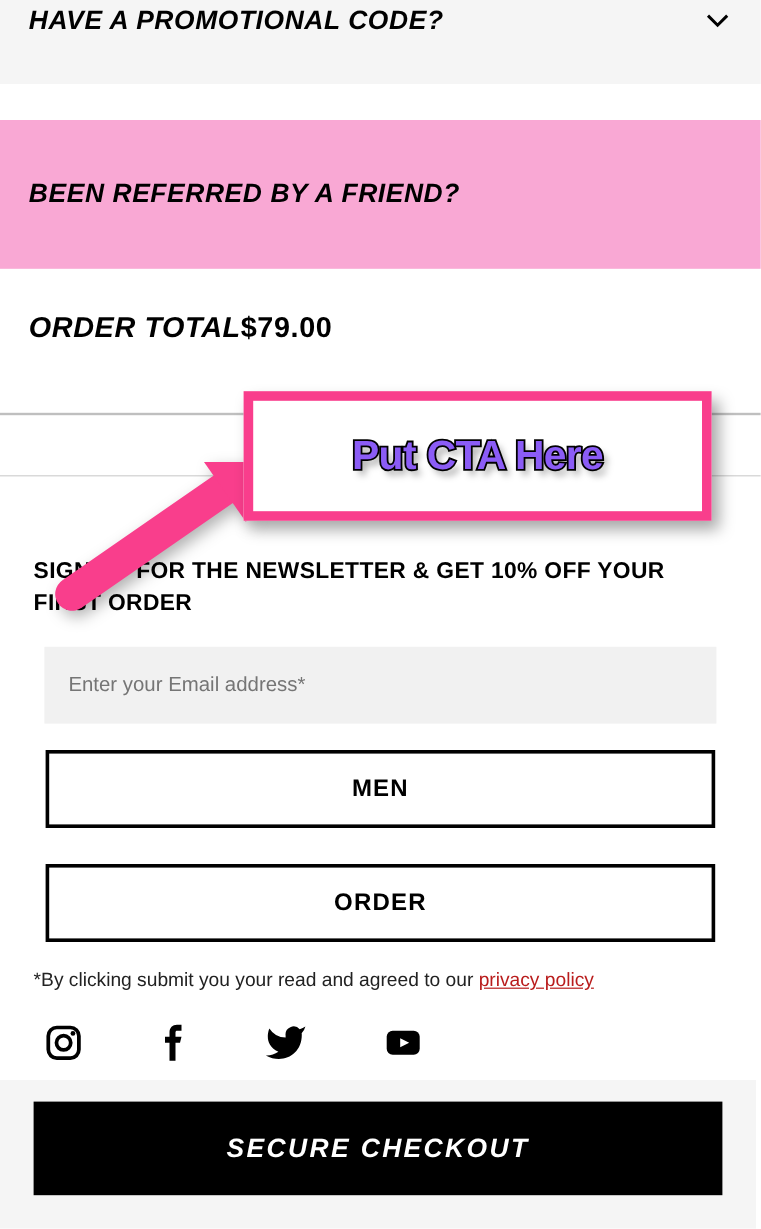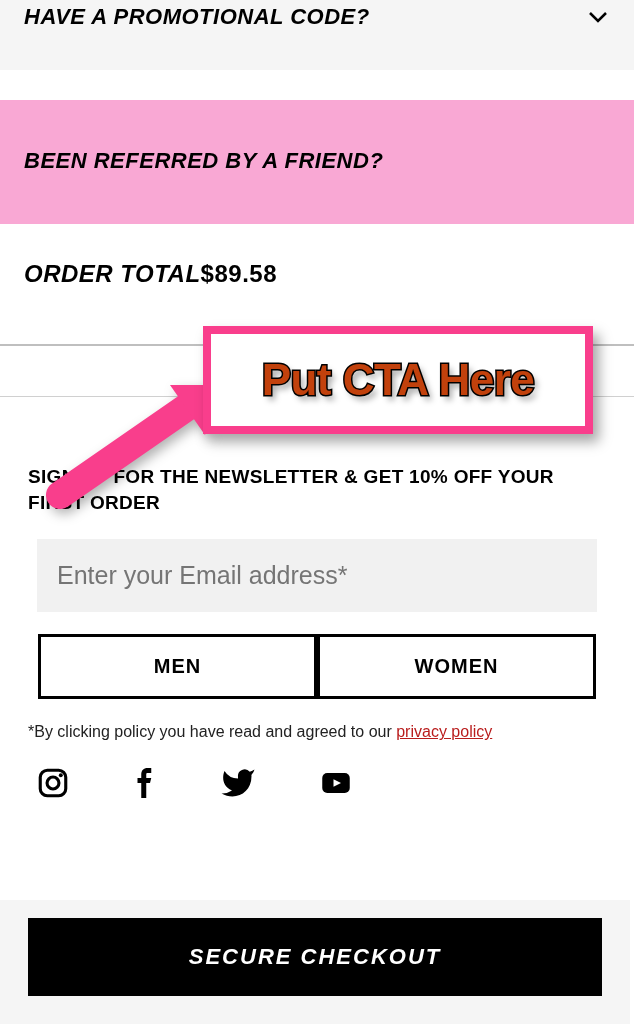--- a/index.html
+++ b/index.html
@@ -71,22 +71,22 @@
       background: #fff;
       border: 8px solid #f93e8c;
       box-shadow: 6px 8px 12px rgba(0,0,0,0.35);
       display: flex;
       align-items: center;
       justify-content: center;
       z-index: 10;
     }
     .cta-text {
       font-weight: 900;
-      font-size: 44px;
-      color: #c2410c;
+      font-size: 34px;
+      color: #8b5cf6;
       -webkit-text-stroke: 3px #000;
       paint-order: stroke fill;
       letter-spacing: -0.5px;
       text-shadow: 4px 5px 6px rgba(0,0,0,0.35);
     }
     .arrow {
       position: absolute;
       left: 20px;
       top: 375px;
       z-index: 9;
@@ -103,27 +103,29 @@
       line-height: 1.35;
       margin-bottom: 24px;
     }
     .email-input {
       width: 560px;
       margin: 0 auto 22px auto;
       display: block;
       background: #f1f1f1;
       border: none;
       padding: 22px 20px;
-      font-size: 25px;
+      font-size: 17px;
       color: #777;
     }
     .gender-row {
       display: flex;
+      gap: 30px;
       margin: 0 10px;
       margin-bottom: 24px;
+      flex-direction: column;
     }
     .gender-btn {
       flex: 1;
       border: 3px solid #000;
       background: #fff;
       padding: 18px 0;
       font-weight: 800;
       font-size: 20px;
       letter-spacing: 1px;
       cursor: pointer;
@@ -185,21 +187,21 @@
 </div>
 
 <div class="gap"></div>
 
 <div class="referred-section">
   <span>BEEN REFERRED BY A FRIEND?</span>
 </div>
 
 <div class="total-row">
   <span>ORDER TOTAL</span>
-  <span class="total-val">$89.58</span>
+  <span class="total-val">$79.00</span>
 </div>
 
 <div class="divider-area">
   <hr class="hr1">
   <hr class="hr2">
 </div>
 
 <div class="cta-callout">
   <span class="cta-text">Put CTA Here</span>
 </div>
@@ -209,24 +211,24 @@
     <line x1="40" y1="120" x2="170" y2="30" stroke="#f93e8c" stroke-width="28" stroke-linecap="round"></line>
     <polygon points="200,10 150,10 185,60" fill="#f93e8c"></polygon>
   </g>
 </svg>
 
 <div class="newsletter">
   <div class="newsletter-title">SIGN UP FOR THE NEWSLETTER &amp; GET 10% OFF YOUR FIRST ORDER</div>
   <input class="email-input" type="text" placeholder="Enter your Email address*" style="">
   <div class="gender-row">
     <button class="gender-btn">MEN</button>
-    <button class="gender-btn">WOMEN</button>
+    <button class="gender-btn">ORDER</button>
   </div>
   <div class="disclaimer">
-    <span>*By clicking policy you have read and agreed to our </span><a href="#">privacy policy</a>
+    <span>*By clicking submit you your read and agreed to our </span><a href="#">privacy policy</a>
   </div>
   <div class="socials">
     <span class="social-icon">
       <svg width="34" height="34" viewBox="0 0 24 24">
           <rect x="3" y="3" width="18" height="18" rx="5" fill="none" stroke="#000" stroke-width="2.2"></rect>
           <circle cx="12" cy="12" r="4.2" fill="none" stroke="#000" stroke-width="2.2"></circle>
           <circle cx="17.5" cy="6.5" r="1.4" fill="#000"></circle>
         </svg>
     </span>
     <span class="social-icon">

